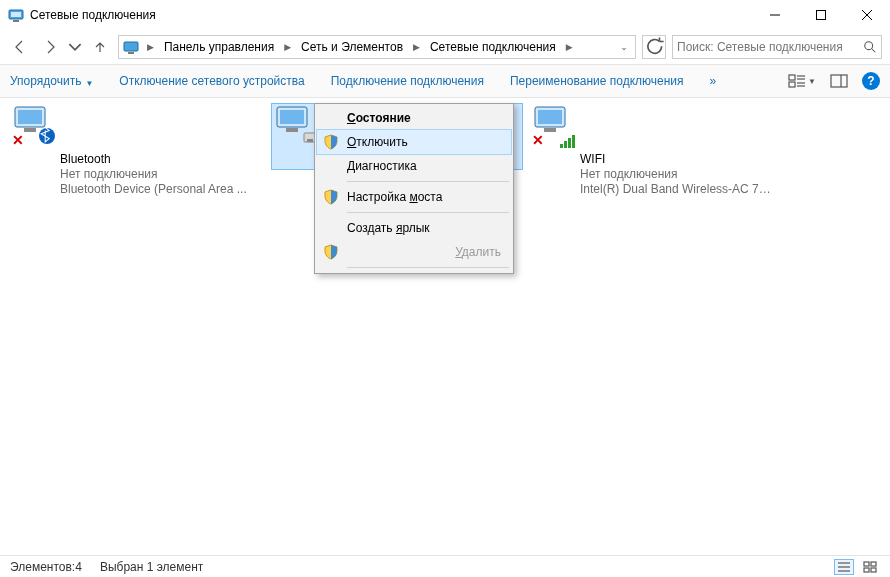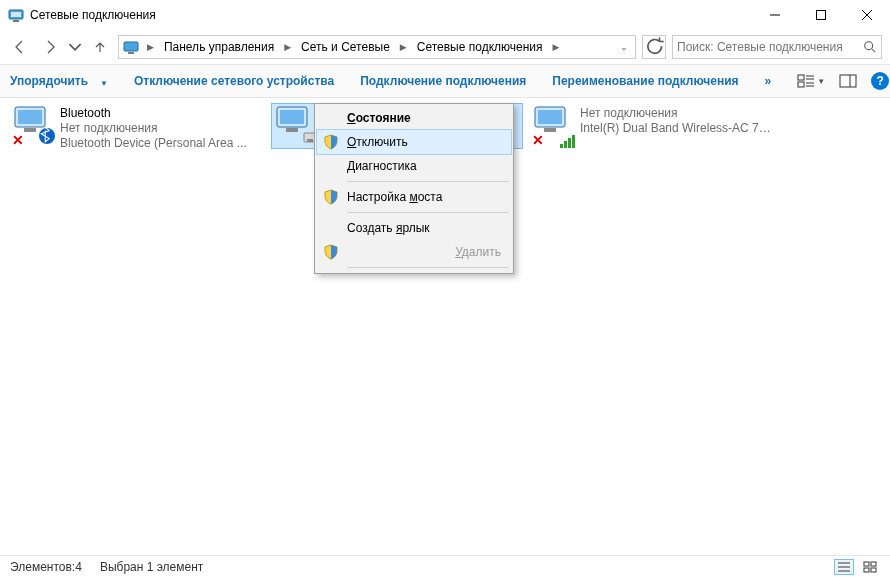--- a/index.html
+++ b/index.html
@@ -23,33 +23,33 @@
   .addr .addr-icon{width:16px;height:16px;margin:0 2px;}
   .addr .addr-tail{flex:1;}
   .addr .drop{width:18px;text-align:center;color:#555;font-size:9px;}
   .refresh{width:24px;height:24px;border:1px solid #ccc;display:flex;align-items:center;justify-content:center;}
   .search{width:210px;height:24px;border:1px solid #ccc;display:flex;align-items:center;padding:0 4px;color:#777;}
   .search .ph{flex:1;white-space:nowrap;overflow:hidden;}
   .search svg{width:14px;height:14px;}
   
   .cmdbar{height:34px;border-top:1px solid #e5e5e5;border-bottom:1px solid #e5e5e5;background:#fafafa;
           display:flex;align-items:center;padding:0 10px;gap:26px;color:#1a6fb0;}
-  .cmdbar .cmd{display:flex;align-items:flex-end;gap:12px;white-space:nowrap;font-weight:bold;}
+  .cmdbar .cmd{display:flex;align-items:flex-end;gap:4px;white-space:nowrap;}
   .cmdbar .cmd .dd{font-size:8px;color:#1a6fb0;}
   .cmdbar .right{margin-left:auto;display:flex;align-items:center;gap:14px;color:#555;}
   .cmdbar .iconbtn{display:flex;align-items:center;gap:2px;}
   .cmdbar .help{width:18px;height:18px;border-radius:50%;background:#0078d7;color:#fff;display:flex;
                align-items:center;justify-content:center;font-weight:bold;font-size:12px;}
   
   .content{position:relative;height:calc(577px - 30px - 34px - 34px - 22px);padding:6px 10px;}
   .conn{position:absolute;width:250px;display:flex;align-items:flex-start;gap:6px;padding:2px;}
   .conn.selected{background:#cde8ff;outline:1px solid #7abdf3;}
   .conn .big-icon{width:42px;height:40px;position:relative;flex:0 0 auto;}
   .conn .lines{display:flex;flex-direction:column;line-height:15px;min-width:0;}
-  .conn .l1{color:#000;}
+  .conn .l1{color:#000;margin-top:46px;}
   .conn .l2,.conn .l3{color:#6d6d6d;white-space:nowrap;overflow:hidden;text-overflow:ellipsis;max-width:195px;}
   
   .monitor{position:absolute;left:2px;top:0;}
   .redx{position:absolute;left:0;bottom:0;color:#d40000;font-weight:bold;font-size:14px;line-height:12px;}
   .overlay{position:absolute;right:-2px;bottom:-2px;}
   .bars span{display:inline-block;width:3px;margin-right:1px;background:#2e9c2e;vertical-align:bottom;}
   .bars .b1{height:4px}.bars .b2{height:7px}.bars .b3{height:10px}.bars .b4{height:13px}
   
   .ctxmenu{position:absolute;left:314px;top:103px;width:200px;background:#f2f2f2;border:1px solid #a0a0a0;
            box-shadow:3px 3px 6px rgba(0,0,0,.25);padding:2px;}
@@ -125,21 +125,21 @@
   <div class="addr">
     <span class="addr-icon">
       <svg viewBox="0 0 16 16">
           <rect x="1" y="3" width="14" height="9" rx="1" fill="#4aa3df" stroke="#1d6fa5"></rect>
           <rect x="5" y="13" width="6" height="2" fill="#7a7a7a"></rect>
         </svg>
     </span>
     <span class="chev">▶</span>
     <span class="crumb">Панель управления</span>
     <span class="chev">▶</span>
-    <span class="crumb">Сеть и Сетевые</span>
+    <span class="crumb">Сеть и Элементов</span>
     <span class="chev">▶</span>
     <span class="crumb">Сетевые подключения</span>
     <span class="chev">▶</span>
     <span class="addr-tail"></span>
     <span class="drop">⌄</span>
   </div>
 
   <div class="refresh">
     <svg viewBox="0 0 16 16" class="mono">
         <path d="M12 4a5 5 0 1 0 1.5 3.5M12 4V1m0 3h3" fill="none"></path>
@@ -244,20 +244,21 @@
           <rect x="1" y="1" width="30" height="20" rx="2" fill="#cfe6fb" stroke="#2b6fa3"></rect>
           <rect x="4" y="4" width="24" height="14" fill="#6fb6ee"></rect>
           <rect x="10" y="22" width="12" height="4" fill="#8a8a8a"></rect>
         </svg>
       <span class="redx">✕</span>
       <span class="overlay bars">
         <span class="b1"></span><span class="b2"></span><span class="b3"></span><span class="b4"></span>
       </span>
     </div>
     <div class="lines">
+      <span class="l1">WIFI</span>
       <span class="l2">Нет подключения</span>
       <span class="l3">Intel(R) Dual Band Wireless-AC 72...</span>
     </div>
   </div>
 
 </div>
 
 <div class="ctxmenu" id="ctxmenu">
     <div class="mi">
       <span style="font-weight: 600;"><span class="ul">С</span>остояние</span>

